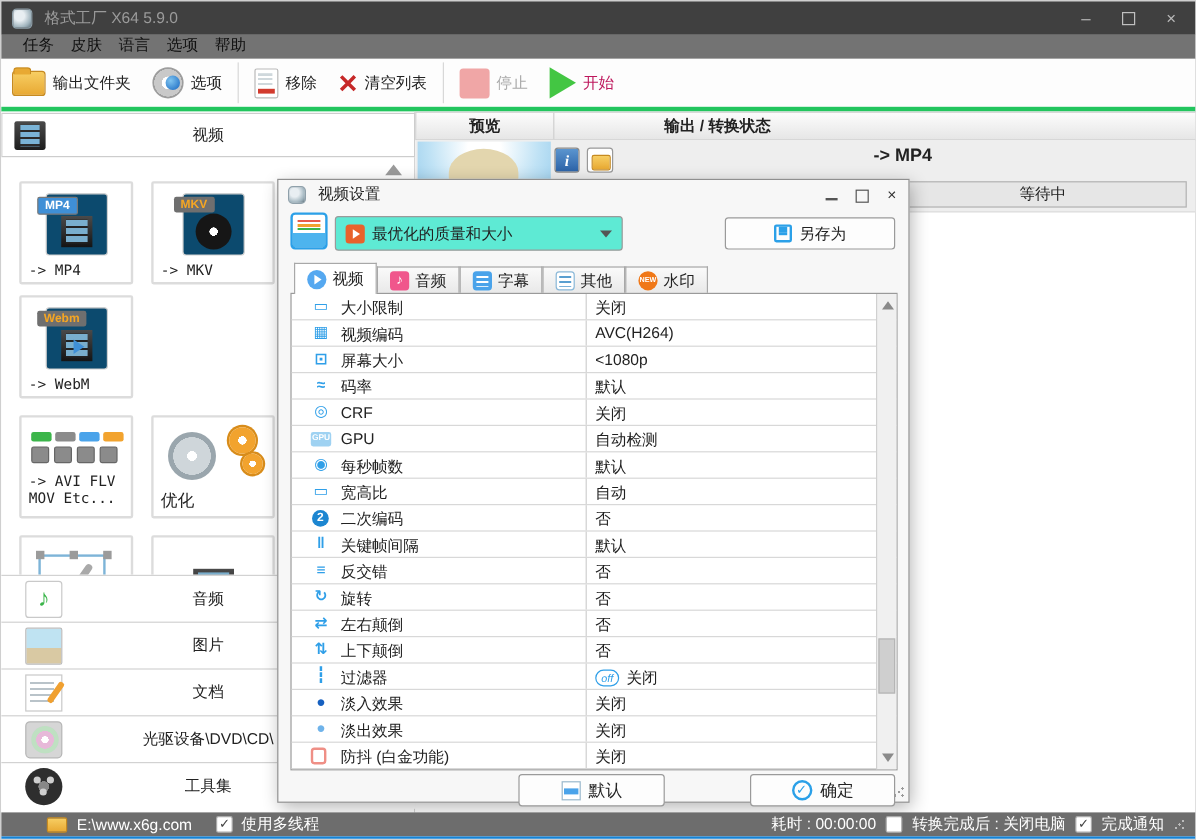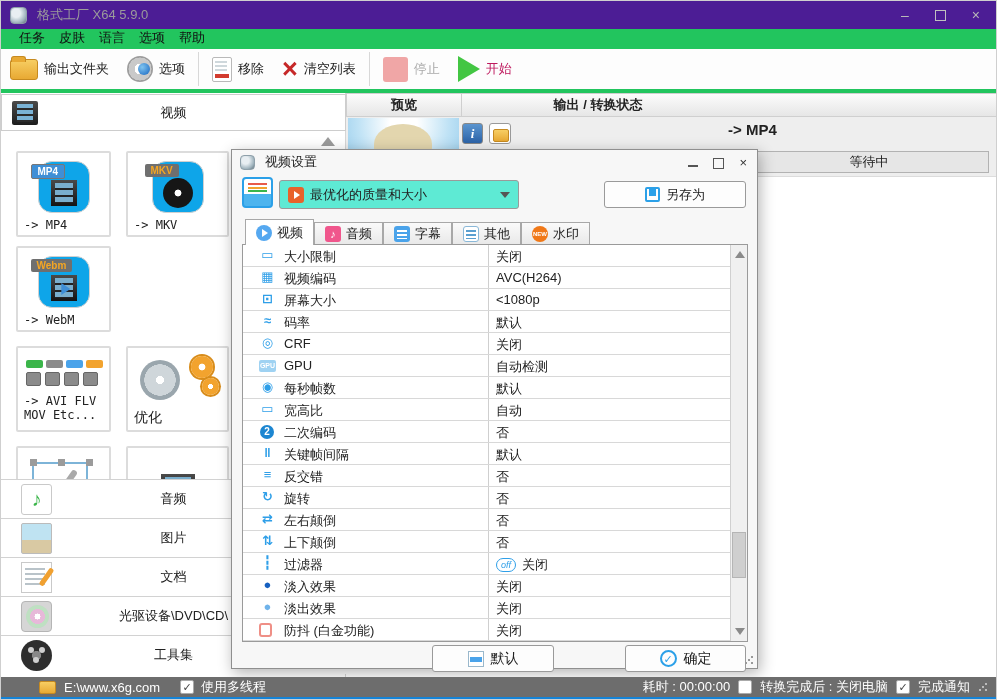--- a/index.html
+++ b/index.html
@@ -1,30 +1,30 @@
 <!DOCTYPE html>
 <html><head>
 <meta charset="utf-8">
 <style>
   * { margin:0; padding:0; box-sizing:border-box; }
   html,body { width:997px; height:700px; }
   body { font-family:"Liberation Sans","DejaVu Sans",sans-serif; font-size:13px; color:#222;
          background:#fff; position:relative; overflow:hidden; border:1px solid #cfcfcf; }
 
   
-  .titlebar { position:absolute; left:0; top:0; width:997px; height:28px; background:#4c1d95; display:flex; align-items:center; }
+  .titlebar { position:absolute; left:0; top:0; width:997px; height:28px; background:#404040; display:flex; align-items:center; }
   .app-ic { width:17px; height:17px; margin-left:9px; border-radius:4px;
             background:radial-gradient(circle at 35% 35%, #e8eef2 0 30%, #9fb3bd 70%, #5d6e78 100%); border:1px solid #8fa0aa; }
   .win-title { margin-left:10px; color:#9b9b9b; font-size:13px; }
   .win-ctrls { margin-left:auto; display:flex; gap:26px; margin-right:18px; color:#b9b9b9; font-size:14px; }
   .win-ctrls span { cursor:default; }
   .wc-max { display:inline-block; width:11px; height:11px; border:1px solid #c0c0c0; margin-top:3px; }
 
   
-  .menubar { position:absolute; left:0; top:28px; width:997px; height:20px; background:#22c55e; display:flex; gap:14px; padding-left:18px; font-size:13px; }
+  .menubar { position:absolute; left:0; top:28px; width:997px; height:20px; background:#737373; display:flex; gap:14px; padding-left:18px; font-size:13px; }
   .menu-item { color:#111; }
 
   
   .toolbar { position:absolute; left:0; top:48px; width:997px; height:44px; background:#fdfdfd; display:flex; align-items:center; border-bottom:4px solid #22c55e; }
   .tbtn { display:flex; align-items:center; gap:6px; padding:0 9px; height:40px; }
   .tsep { width:1px; height:34px; background:#d8d8d8; margin:0 4px; }
   .ic-folder { width:28px; height:21px; position:relative; background:linear-gradient(#f7ce63,#e8a933); border:1px solid #c68a20; border-radius:3px; }
   .ic-folder:before { content:""; position:absolute; left:0; top:-4px; width:13px; height:5px; background:#e8a933; border:1px solid #c68a20; border-bottom:none; border-radius:3px 3px 0 0; }
   .ic-gear { width:26px; height:26px; border-radius:50%; background:radial-gradient(circle at 50% 50%, #fff 0 28%, #c9c9c9 29% 62%, #9d9d9d 63% 100%); position:relative; }
   .ic-gear:after { content:""; position:absolute; right:3px; top:7px; width:12px; height:12px; border-radius:50%; background:radial-gradient(circle at 35% 35%, #7fc4f0, #1565c0); }
@@ -43,21 +43,21 @@
   .vheader { position:absolute; left:0; top:1px; width:345px; height:37px; border:1px solid #cdcdcd; background:#fff; display:flex; align-items:center; }
   .ic-film { width:26px; height:24px; margin-left:10px; background:linear-gradient(#4a4a4a,#1d1d1d); border-radius:2px; position:relative; }
   .ic-film:before { content:""; position:absolute; inset:3px 5px; background:repeating-linear-gradient(#7ab3d6 0 4px, #2b2b2b 4px 6px); }
   .vheader-label { position:absolute; left:0; width:100%; text-align:center; font-size:13px; }
   .scroll-up { position:absolute; right:10px; top:44px; width:0; height:0; border-left:7px solid transparent; border-right:7px solid transparent; border-bottom:9px solid #9b9b9b; }
   .cards { position:absolute; left:0; top:40px; width:345px; height:346px; overflow:hidden; }
   .card { position:absolute; height:86px; background:#fff; border:2px solid #dcdcdc; border-radius:2px; }
   .card-label { position:absolute; left:6px; bottom:3px; font-size:12px; color:#222; white-space:pre-line; }
   .mono { font-family:"DejaVu Sans Mono","Liberation Mono",monospace; font-size:12px; }
   .zh-label { font-size:13px; white-space:nowrap; }
-  .page-ic { position:absolute; left:50%; top:8px; transform:translateX(-50%); width:52px; height:52px; background:#0ea5e9; border:1px solid #d0d0d0; border-radius:14px; }
+  .page-ic { position:absolute; left:50%; top:8px; transform:translateX(-50%); width:52px; height:52px; background:#0c4a6e; border:1px solid #d0d0d0; border-radius:3px; }
   .badge { position:absolute; left:-8px; top:2px; font-size:10px; font-weight:bold; padding:1px 6px; border-radius:2px; color:#fff; }
   .badge-blue { background:#3f8fd6; border:1px solid #777; }
   .badge-gray { background:#6f6f6f; color:#f5a623; }
   .mini-film { position:absolute; left:50%; top:18px; transform:translateX(-50%); width:26px; height:26px; background:linear-gradient(#4a4a4a,#141414); }
   .mini-film:before { content:""; position:absolute; inset:3px 4px; background:repeating-linear-gradient(#79aecd 0 5px, #222 5px 7px); }
   .mini-disc { position:absolute; left:50%; top:16px; transform:translateX(-50%); width:30px; height:30px; border-radius:50%; background:radial-gradient(circle, #fff 0 16%, #161616 17% 100%); }
   .play-tri { position:absolute; left:50%; top:26px; transform:translateX(-30%); width:0; height:0; border-left:9px solid #3f8fd6; border-top:6px solid transparent; border-bottom:6px solid transparent; }
   .film2a,.film2b { position:absolute; width:38px; height:42px; background:linear-gradient(#3d6f9e,#17364f); border:2px solid #222; }
   .film2a { left:10px; top:8px; } .film2b { left:32px; top:22px; }
   .film2a:before,.film2b:before { content:""; position:absolute; inset:2px 5px; background:repeating-linear-gradient(#5d9fd0 0 7px, #111 7px 10px); }

